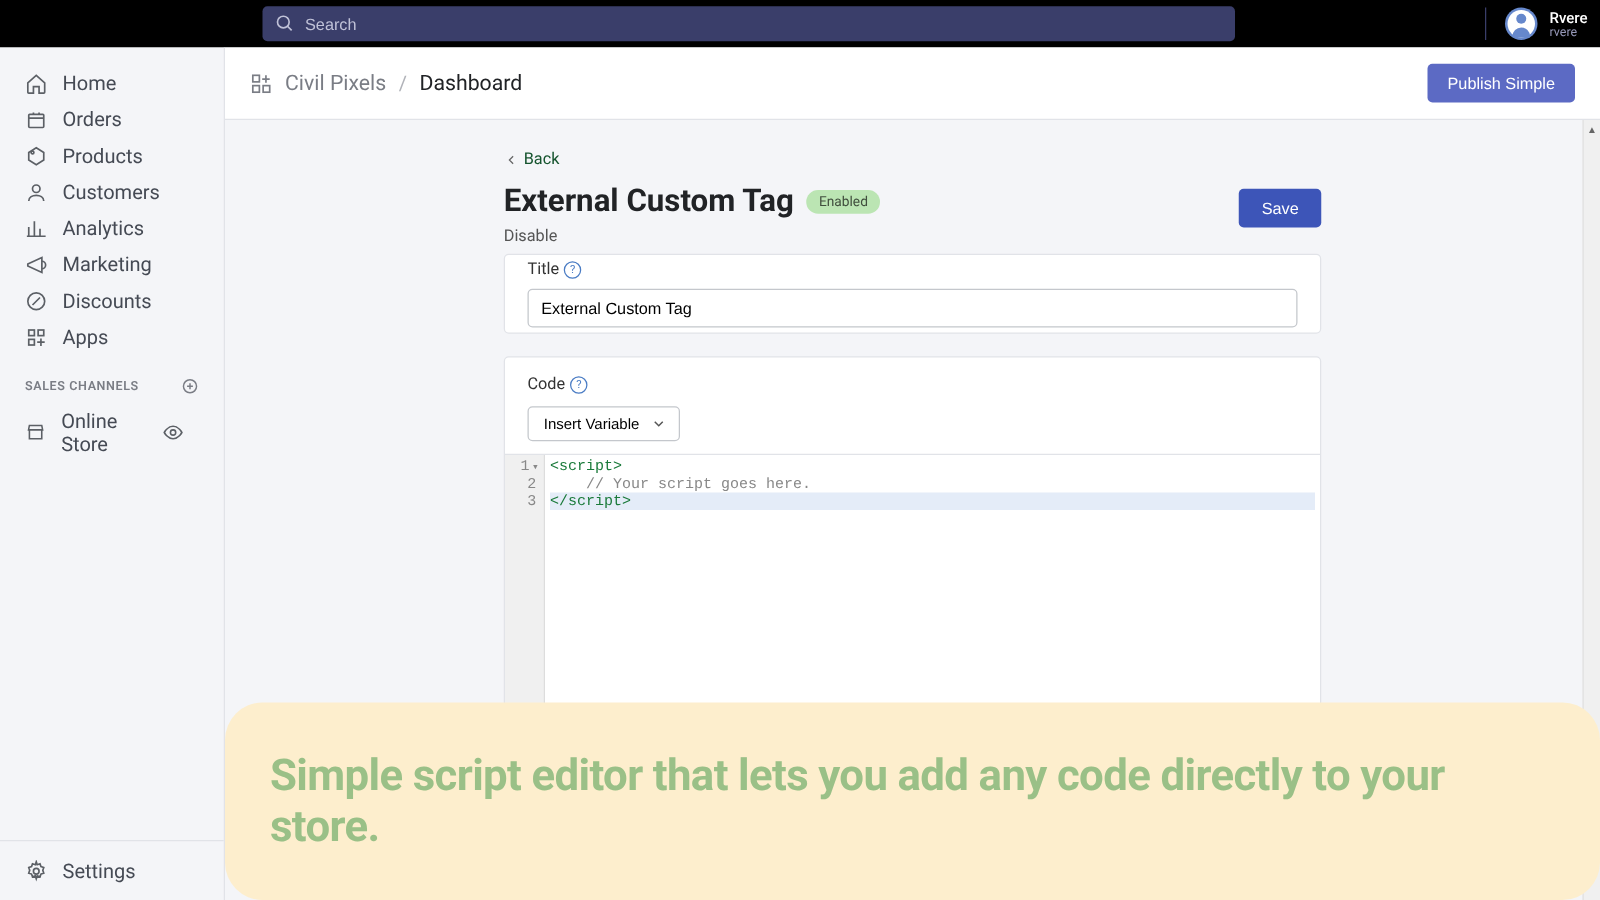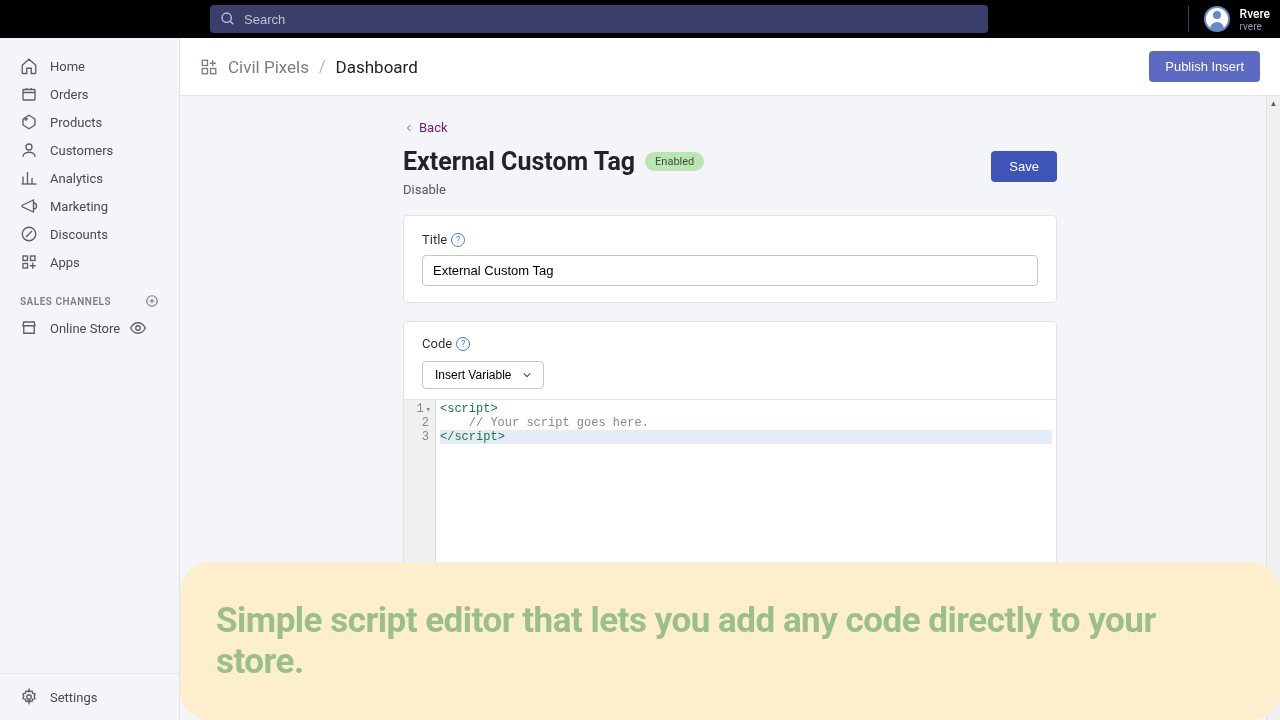--- a/index.html
+++ b/index.html
@@ -15,52 +15,52 @@
     .avatar { width: 26px; height: 26px; border-radius: 50%; background: #6688cc; display: flex; align-items: center; justify-content: center; overflow: hidden; }
     .avatar-inner { width: 22px; height: 22px; border-radius: 50%; background: #fff; position: relative; }
     .avatar-inner::before { content: ''; width: 8px; height: 8px; background: #6688cc; border-radius: 50%; position: absolute; top: 3px; left: 7px; }
     .avatar-inner::after { content: ''; width: 14px; height: 8px; background: #6688cc; border-radius: 7px 7px 0 0; position: absolute; bottom: 0; left: 4px; }
     .user-name { color: #fff; font-size: 12px; font-weight: 500; }
     .user-sub { color: #9698b8; font-size: 10px; }
     
     .main-container { display: flex; height: calc(100% - 38px); }
     
     .sidebar { width: 180px; background: #f4f5f8; border-right: 1px solid #e1e3e8; padding-top: 14px; display: flex; flex-direction: column; }
-    .nav-item { display: flex; align-items: center; padding: 5px 20px; cursor: pointer; color: #454a54; font-size: 13px; }
+    .nav-item { display: flex; align-items: center; padding: 5px 20px; cursor: pointer; color: #454a54; font-size: 16px; }
     .nav-item svg { width: 18px; height: 18px; margin-right: 12px; stroke: #5c6066; }
     .sales-header { display: flex; align-items: center; justify-content: space-between; padding: 18px 20px 6px; color: #7a7d85; font-size: 10px; font-weight: 600; letter-spacing: 0.5px; }
     .sales-header svg { width: 14px; height: 14px; stroke: #7a7d85; }
     .sidebar-eye { width: 14px; height: 14px; stroke: #7a7d85; margin-left: auto; }
     .sidebar-spacer { flex: 1; }
     .settings-item { border-top: 1px solid #e1e3e8; margin-top: auto; }
     
     .content { flex: 1; background: #f4f5f8; display: flex; flex-direction: column; overflow: hidden; }
     
     .breadcrumb-bar { height: 58px; background: #fff; border-bottom: 1px solid #e1e3e8; display: flex; align-items: center; padding: 0 20px; justify-content: space-between; }
     .breadcrumb { display: flex; align-items: center; gap: 10px; }
     .breadcrumb svg.bc-icon { width: 18px; height: 18px; stroke: #7a7d85; fill: none; }
     .bc-link { color: #7a7d85; font-size: 17px; }
     .bc-sep { color: #b0b2b8; }
     .bc-current { color: #212326; font-size: 17px; }
     .publish-btn { background: #5c6ac4; color: #fff; border: none; padding: 8px 16px; border-radius: 4px; font-size: 13px; cursor: pointer; }
     
     .scroll-area { flex: 1; overflow-y: auto; display: flex; flex-direction: column; align-items: center; padding: 20px 0 0; position: relative; }
     .page-width { width: 654px; }
     
-    .back-link { display: flex; align-items: center; gap: 4px; color: #701a75; font-size: 13px; cursor: pointer; padding: 4px 0; }
+    .back-link { display: flex; align-items: center; gap: 4px; color: #14532d; font-size: 13px; cursor: pointer; padding: 4px 0; }
     .back-link svg { width: 12px; height: 12px; }
     
     .header-row { display: flex; align-items: flex-start; justify-content: space-between; margin-top: 8px; }
     .title-group { display: flex; align-items: center; gap: 10px; }
     .page-title { font-size: 25px; font-weight: 700; color: #212326; }
     .enabled-badge { background: #bbe5b3; color: #414f3e; font-size: 11px; padding: 3px 10px; border-radius: 10px; }
     .save-btn { background: #3d55b8; color: #fff; border: none; padding: 8px 18px; border-radius: 4px; font-size: 13px; cursor: pointer; margin-top: 4px; }
     .disable-link { color: #555; font-size: 13px; margin-top: 6px; cursor: pointer; }
     
-    .card { background: #fff; border: 1px solid #e1e3e8; border-radius: 4px; margin-top: 18px; padding: 16px 18px; }
+    .card { background: #fff; border: 1px solid #e1e3e8; border-radius: 4px; margin-top: 6px; padding: 4px 18px; }
     .field-label { font-size: 13px; color: #333; display: flex; align-items: center; gap: 4px; margin-bottom: 8px; }
     .help-icon { width: 14px; height: 14px; border: 1px solid #4a7cc4; border-radius: 50%; display: inline-flex; align-items: center; justify-content: center; color: #4a7cc4; font-size: 9px; }
     .text-input { width: 100%; border: 1px solid #c4c7cc; border-radius: 4px; padding: 7px 10px; font-size: 13px; }
     
     .code-card { background: #fff; border: 1px solid #e1e3e8; border-radius: 4px; margin-top: 18px; padding-bottom: 0; }
     .code-pad { padding: 14px 18px 10px; }
     .insert-btn { background: #fff; border: 1px solid #c4c7cc; border-radius: 4px; padding: 6px 12px; font-size: 12px; cursor: pointer; display: flex; align-items: center; gap: 12px; margin-top: 10px; }
     .insert-btn svg { width: 8px; height: 8px; }
     
     .editor { display: flex; border-top: 1px solid #e1e3e8; height: 224px; font-family: 'Courier New', monospace; font-size: 12px; }
@@ -196,21 +196,21 @@
         <svg class="bc-icon" viewBox="0 0 24 24" stroke-width="1.8">
             <rect x="3" y="3" width="7" height="7"></rect>
             <rect x="14" y="14" width="7" height="7"></rect>
             <rect x="3" y="14" width="7" height="7"></rect>
             <path d="M17 3v8m-4-4h8"></path>
           </svg>
         <span class="bc-link">Civil Pixels</span>
         <span class="bc-sep">/</span>
         <span class="bc-current">Dashboard</span>
       </div>
-      <button class="publish-btn">Publish Insert</button>
+      <button class="publish-btn">Publish Simple</button>
     </div>
 
     <div class="scroll-area">
       <div class="scrollbar-right">
         <div class="scrollbar-arrow">▲</div>
         <div style="flex:1"></div>
         <div class="scrollbar-arrow" style="position:absolute;bottom:124px;width:100%;">▼</div>
       </div>
 
       <div class="page-width">

